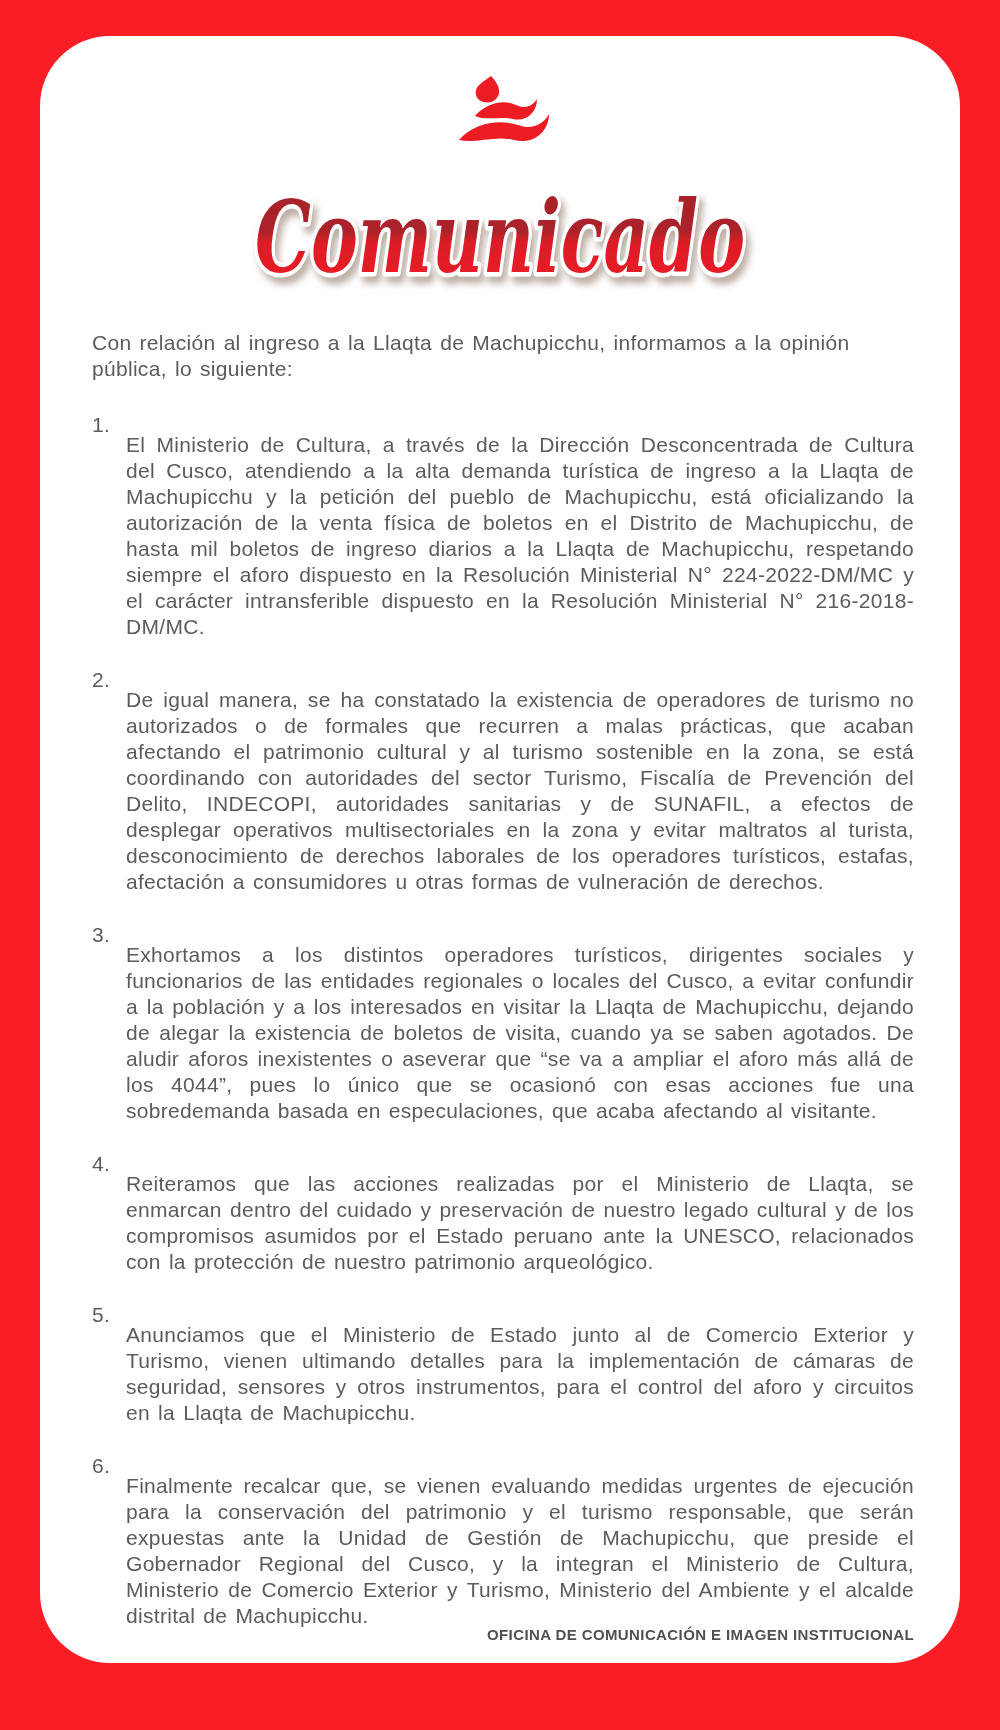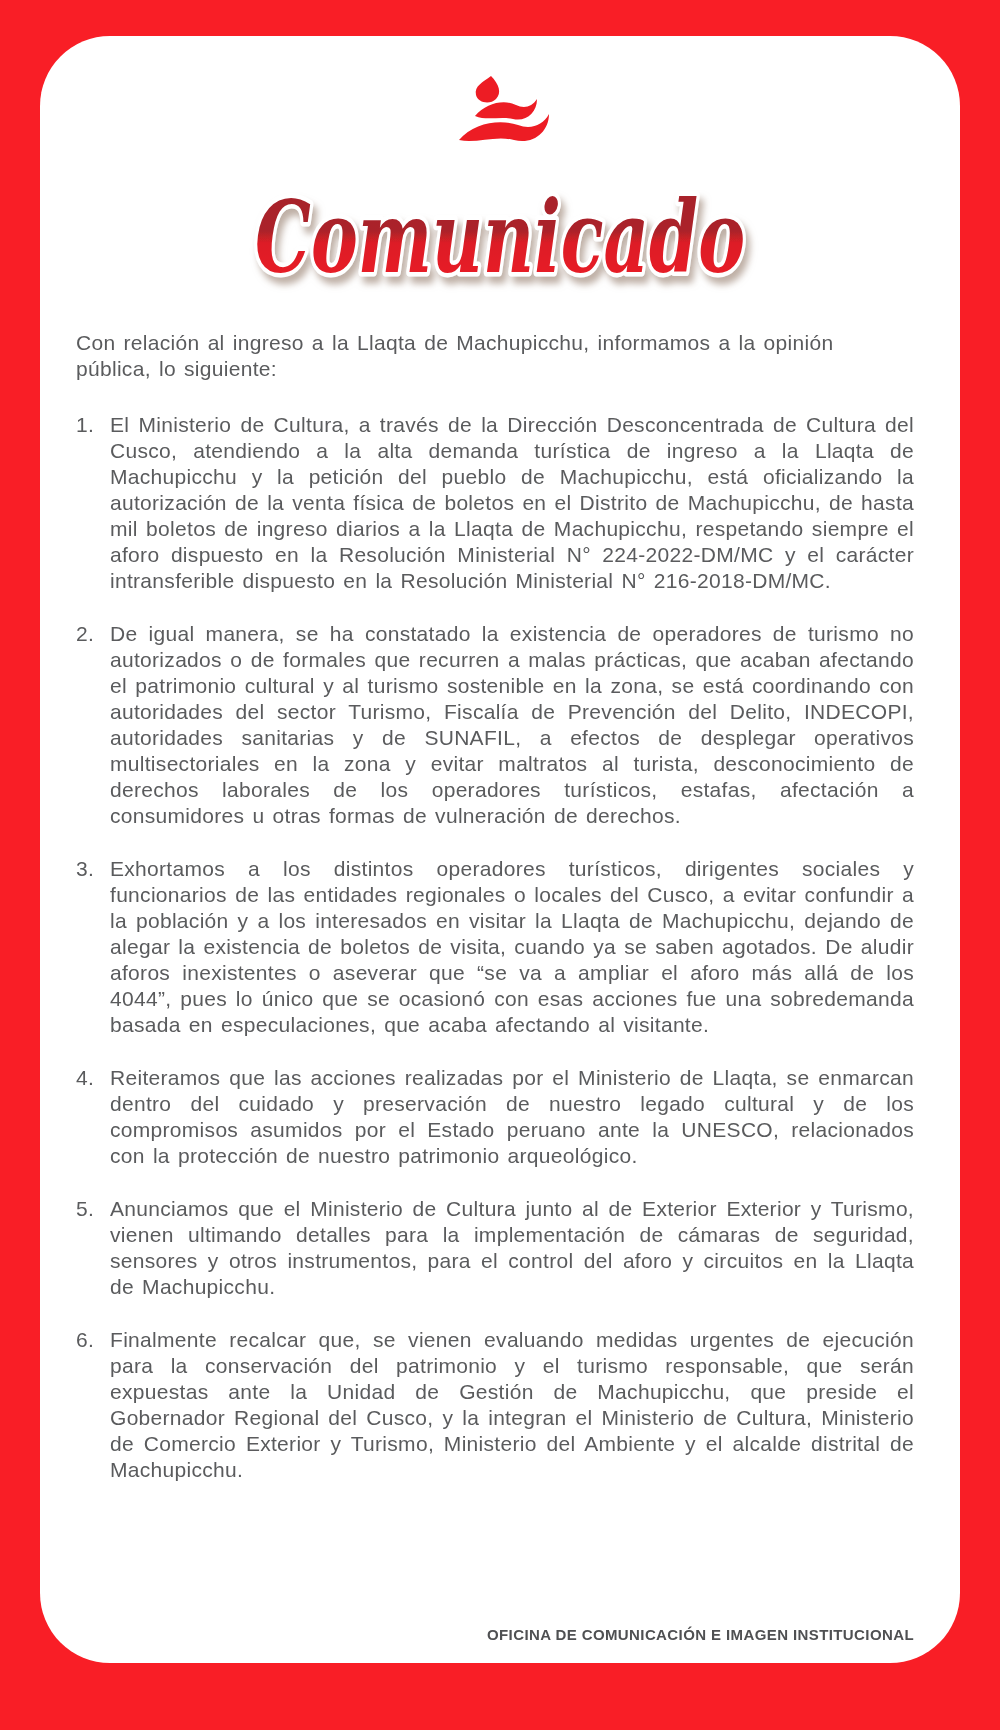--- a/index.html
+++ b/index.html
@@ -39,21 +39,21 @@
 
   .wordmark-svg {
     display: block;
     margin: 4px auto 0 auto;
     width: 580px;
     height: 150px;
   }
 
   .content {
     margin-top: 16px;
-    padding-left: 36px;
+    padding-left: 52px;
     padding-right: 46px;
     color: var(--body-text, #5a5b5d);
     font-size: 21px;
     line-height: 26px;
     letter-spacing: 0.3px;
     word-spacing: 2px;
   }
 
   .intro {
     margin-bottom: 30px;
@@ -66,20 +66,21 @@
   }
 
   .item .num {
     flex: 0 0 34px;
     text-align: left;
   }
 
   .item .txt {
     flex: 1 1 auto;
     text-align: justify;
+    margin-top: 20px;
   }
 
   .signature {
     position: absolute;
     right: 46px;
     bottom: 20px;
     font-weight: bold;
     font-size: 15px;
     letter-spacing: 0.4px;
     color: var(--footer-text, #4f5052);
@@ -136,21 +137,21 @@
       <p class="txt">Exhortamos a los distintos operadores turísticos, dirigentes sociales y funcionarios de las entidades regionales o locales del Cusco, a evitar confundir a la población y a los interesados en visitar la Llaqta de Machupicchu, dejando de alegar la existencia de boletos de visita, cuando ya se saben agotados. De aludir aforos inexistentes o aseverar que “se va a ampliar el aforo más allá de los 4044”, pues lo único que se ocasionó con esas acciones fue una sobredemanda basada en especulaciones, que acaba afectando al visitante.</p>
     </div>
 
     <div class="item">
       <span class="num">4.</span>
       <p class="txt">Reiteramos que las acciones realizadas por el Ministerio de Llaqta, se enmarcan dentro del cuidado y preservación de nuestro legado cultural y de los compromisos asumidos por el Estado peruano ante la UNESCO, relacionados con la protección de nuestro patrimonio arqueológico.</p>
     </div>
 
     <div class="item">
       <span class="num">5.</span>
-      <p class="txt">Anunciamos que el Ministerio de Cultura junto al de Exterior Exterior y Turismo, vienen ultimando detalles para la implementación de cámaras de seguridad, sensores y otros instrumentos, para el control del aforo y circuitos en la Llaqta de Machupicchu.</p>
+      <p class="txt">Anunciamos que el Ministerio de Estado junto al de Comercio Exterior y Turismo, vienen ultimando detalles para la implementación de cámaras de seguridad, sensores y otros instrumentos, para el control del aforo y circuitos en la Llaqta de Machupicchu.</p>
     </div>
 
     <div class="item">
       <span class="num">6.</span>
       <p class="txt">Finalmente recalcar que, se vienen evaluando medidas urgentes de ejecución para la conservación del patrimonio y el turismo responsable, que serán expuestas ante la Unidad de Gestión de Machupicchu, que preside el Gobernador Regional del Cusco, y la integran el Ministerio de Cultura, Ministerio de Comercio Exterior y Turismo, Ministerio del Ambiente y el alcalde distrital de Machupicchu.</p>
     </div>
 
   </div>
 
   <div class="signature">OFICINA DE COMUNICACIÓN E IMAGEN INSTITUCIONAL</div>

